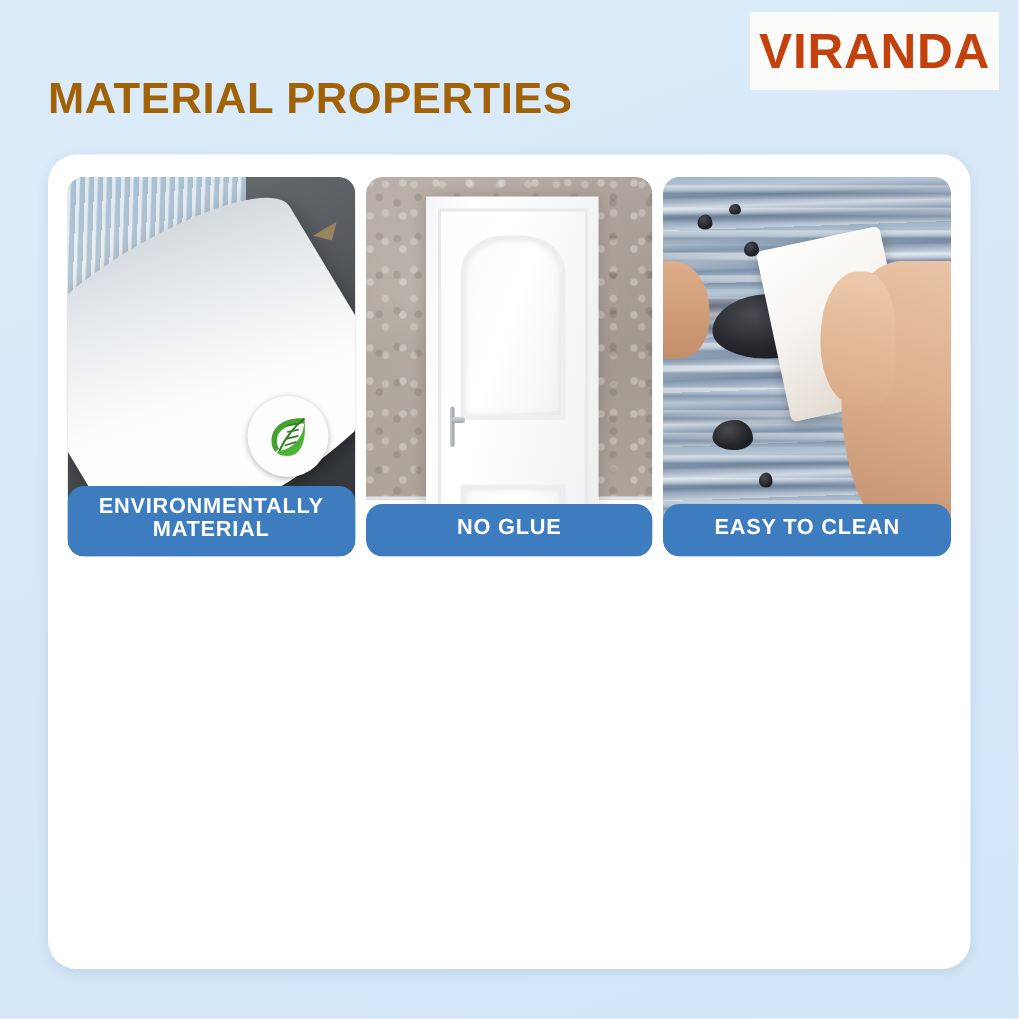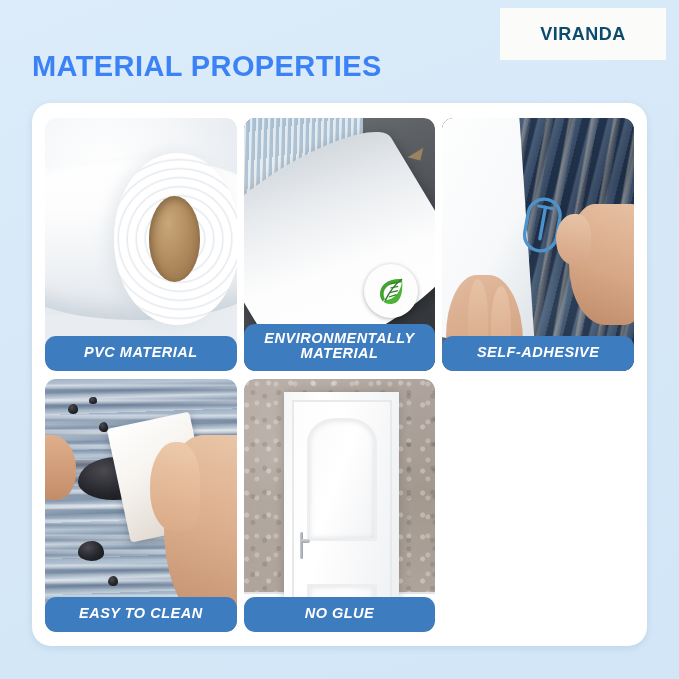--- a/index.html
+++ b/index.html
@@ -22,34 +22,34 @@
     top: 8px;
     left: 500px;
     width: 166px;
     height: 52px;
     background: #fbfbfa;
     display: flex;
     align-items: center;
     justify-content: center;
   }
   .logo-text {
-    font-size: 18px;
+    font-size: 33px;
     font-weight: bold;
     letter-spacing: 0.5px;
-    color: #0c4a6e;
+    color: #c2410c;
   }
 
   .page-title {
     position: absolute;
     top: 50px;
     left: 32px;
     font-size: 29px;
     font-weight: bold;
     letter-spacing: 0.4px;
-    color: #3b82f6;
+    color: #a16207;
   }
 
   
   .card {
     position: absolute;
     left: 32px;
     top: 103px;
     width: 615px;
     height: 543px;
     background: #ffffff;
@@ -68,21 +68,20 @@
     grid-template-rows: repeat(2, 1fr);
     column-gap: 7px;
     row-gap: 8px;
   }
 
   
   .tile {
     position: relative;
     border-radius: 11px;
     overflow: hidden;
-    font-style: italic;
   }
   .photo {
     position: absolute;
     inset: 0;
     border-radius: 11px;
     overflow: hidden;
   }
   .label {
     position: absolute;
     left: 0;
@@ -418,30 +417,20 @@
 
 <div class="logo-box">
   <span class="logo-text">VIRANDA</span>
 </div>
 
 <h1 class="page-title">MATERIAL PROPERTIES</h1>
 
 <div class="card">
   <div class="grid">
 
-    <div class="tile">
-      <div class="photo">
-        <div class="pvc-bg"></div>
-        <div class="pvc-sheet"></div>
-        <div class="pvc-roll"></div>
-        <div class="pvc-rings"></div>
-        <div class="pvc-core"></div>
-      </div>
-      <div class="label">PVC MATERIAL</div>
-    </div>
 
     <div class="tile">
       <div class="photo">
         <div class="env-bg"></div>
         <div class="env-print"></div>
         <div class="env-roll"></div>
         <div class="env-roll-tip"></div>
         <div class="leaf-badge">
           <svg width="34" height="34" viewBox="0 0 34 34" aria-hidden="true">
             <path d="M28 5C14 4 6 11 6 20c0 3 1 5.5 2.6 7.4l2.4-2.4C10 23.4 9.6 21.6 9.6 20c0-6.6 6.4-11.6 18.4-11.6z" fill="#44a231"></path>
@@ -450,66 +439,50 @@
             <path d="M22.8 8.6l-6.4 1.2M24.2 12.4l-7.8 1.6M24 16.6l-8.4 2M22.6 20.6l-7.8 2.4" stroke="#2f7d22" stroke-width="1.1" fill="none"></path>
           </svg>
         </div>
       </div>
       <div class="label two-line">
         <span>ENVIRONMENTALLY</span><br>
         <span>MATERIAL</span>
       </div>
     </div>
 
+
+
     <div class="tile">
       <div class="photo">
-        <div class="sa-bg"></div>
-        <div class="sa-peel"></div>
-        <div class="sa-clip">
-          <svg width="46" height="62" viewBox="0 0 46 62" aria-hidden="true">
-            <rect x="7" y="5" width="32" height="52" rx="16" fill="none" stroke="#4e92c9" stroke-width="3.4"></rect>
-            <path d="M23 13v32" stroke="#4e92c9" stroke-width="3.4" stroke-linecap="round"></path>
-            <path d="M16 13h14" stroke="#4e92c9" stroke-width="3" stroke-linecap="round"></path>
-          </svg>
+        <div class="door-bg"></div>
+        <div class="wall-tex"></div>
+        <div class="baseboard-l"></div>
+        <div class="baseboard-r"></div>
+        <div class="door-frame">
+          <div class="door-leaf">
+            <div class="panel-top"></div>
+            <div class="panel-bottom"></div>
+            <div class="handle"></div>
+          </div>
         </div>
-        <div class="hand-l"></div>
-        <div class="hand-r"></div>
       </div>
-      <div class="label">SELF-ADHESIVE</div>
+      <div class="label">NO GLUE</div>
     </div>
-
 
     <div class="tile">
       <div class="photo">
         <div class="wood-bg"></div>
         <div class="stain" style="left:17%; top:31%; width:36%; height:17%;"></div>
         <div class="stain" style="left:17%; top:64%; width:14%; height:8%;"></div>
         <div class="stain" style="left:33%; top:78%; width:5%; height:4%;"></div>
         <div class="stain" style="left:12%; top:10%; width:5%; height:4%;"></div>
         <div class="stain" style="left:23%; top:7%; width:4%; height:3%;"></div>
         <div class="stain" style="left:28%; top:17%; width:5%; height:4%;"></div>
         <div class="stain" style="left:48%; top:22%; width:6%; height:5%;"></div>
         <div class="finger-edge"></div>
         <div class="cloth"></div>
         <div class="hand-clean"></div>
       </div>
       <div class="label">EASY TO CLEAN</div>
     </div>
 
-    <div class="tile">
-      <div class="photo">
-        <div class="door-bg"></div>
-        <div class="wall-tex"></div>
-        <div class="baseboard-l"></div>
-        <div class="baseboard-r"></div>
-        <div class="door-frame">
-          <div class="door-leaf">
-            <div class="panel-top"></div>
-            <div class="panel-bottom"></div>
-            <div class="handle"></div>
-          </div>
-        </div>
-      </div>
-      <div class="label">NO GLUE</div>
-    </div>
-
   </div>
 </div>
 
 </body></html>

